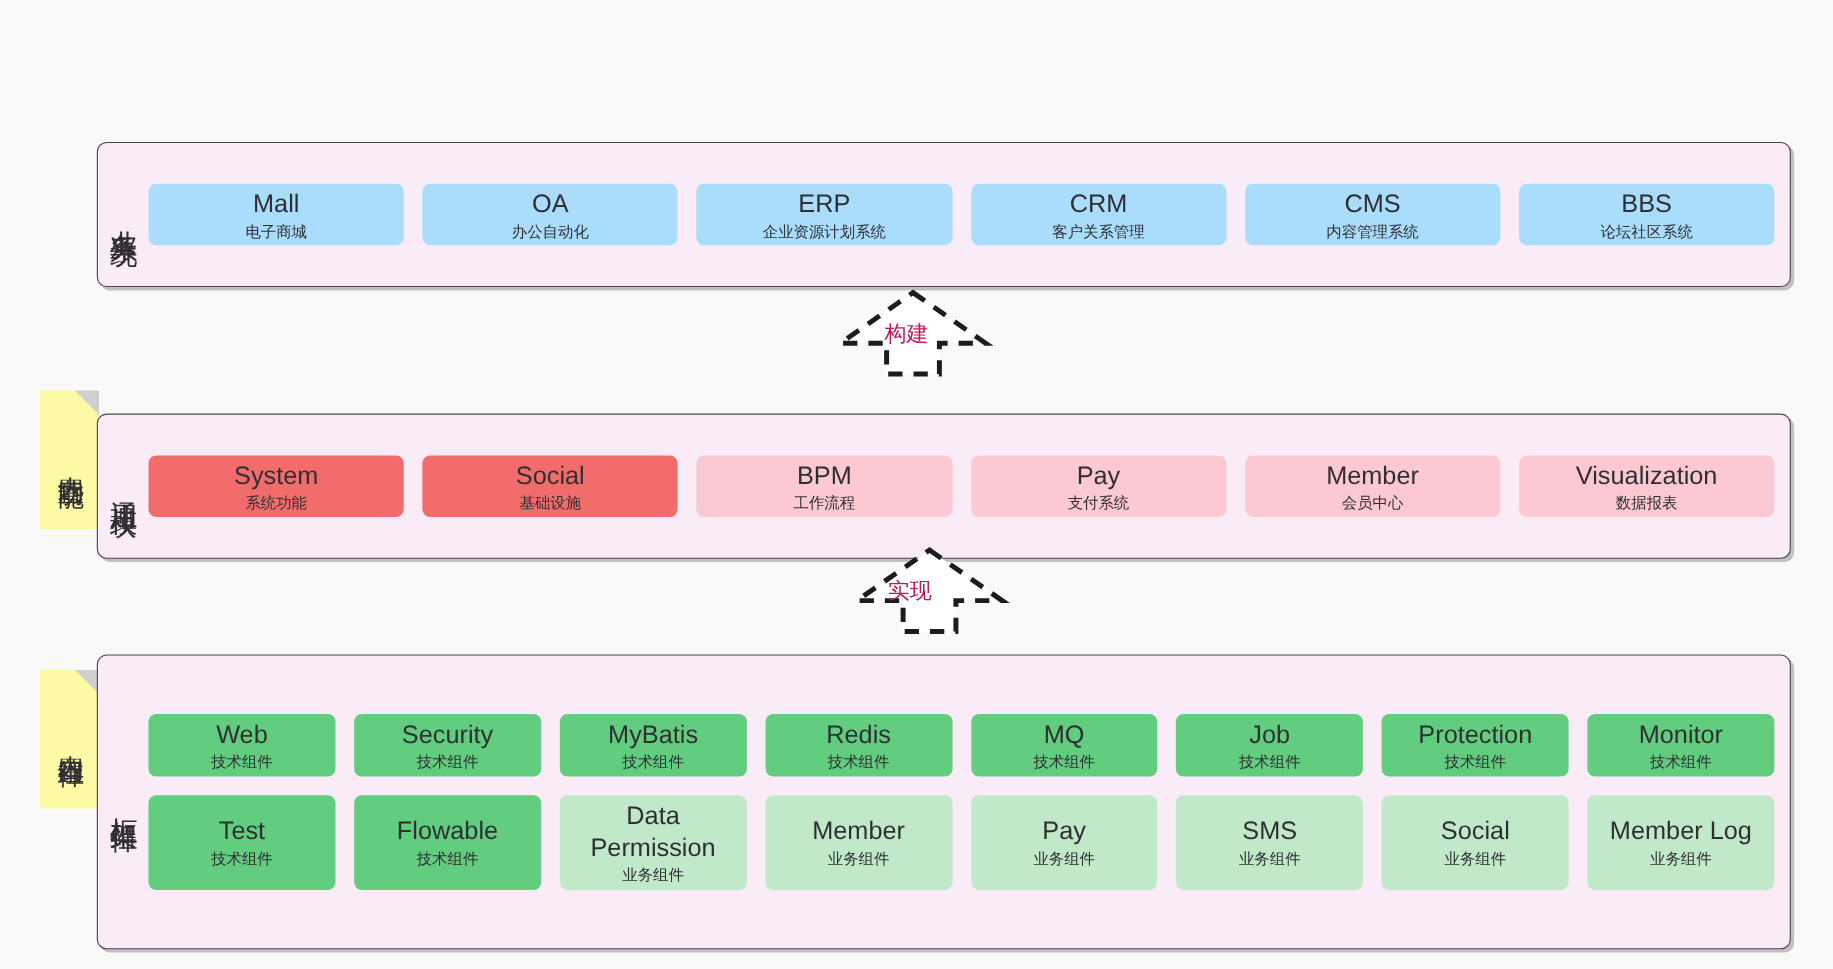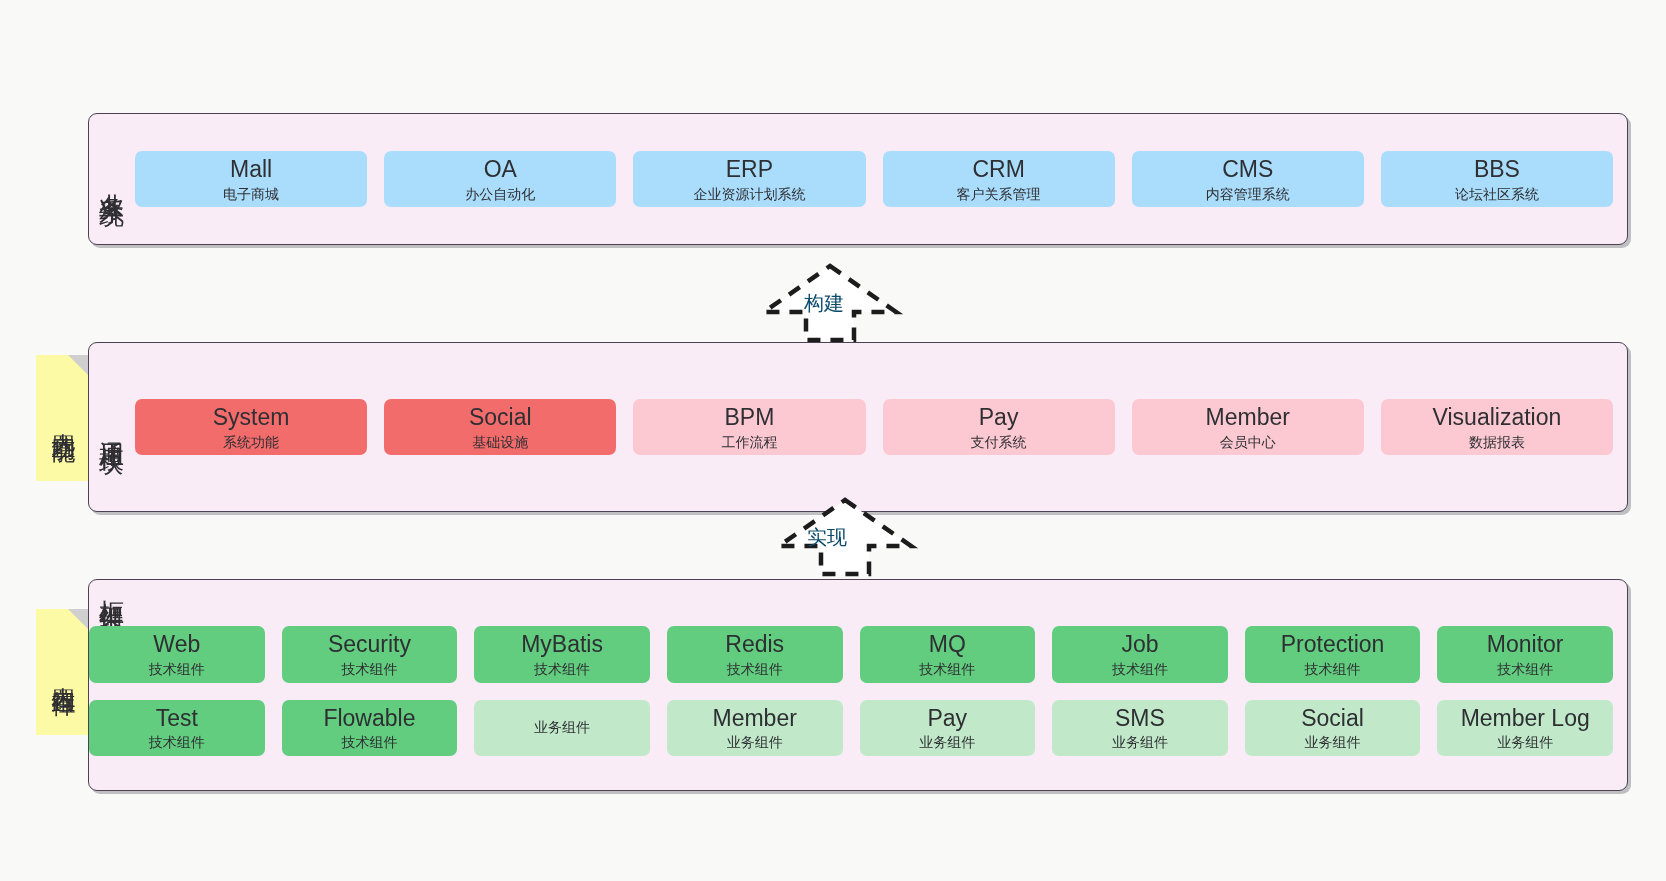--- a/index.html
+++ b/index.html
@@ -15,20 +15,21 @@
   
   .layer{
     position:absolute;
     background:#f9ecf6;
     border:1.6px solid #4a4252;
     border-radius:9px;
     box-shadow:3px 3px 0 rgba(60,55,70,.30);
     box-sizing:border-box;
     display:flex;
     align-items:stretch;
+    margin-top:16px;
   }
   .layer-label{
     flex:0 0 auto;
     width:46px;
     display:flex;
     align-items:center;
     justify-content:center;
     font-size:25px;
     color:#2f2f33;
     writing-mode:vertical-rl;
@@ -97,21 +98,21 @@
     border-left:22px solid transparent;
     border-top:22px solid #cfcfcf;
   }
 
   
   .arrow{position:absolute;}
   .arrow svg{display:block;overflow:visible;}
   .arrow-label{
     position:absolute;
     font-size:20px;
-    color:#0c4a6e;
+    color:#be185d;
     background:transparent;
     white-space:nowrap;
     user-select:none;
   }
 </style>
 </head>
 <body>
 
 <div id="stage">
 
@@ -152,21 +153,21 @@
       <path d="M70 4 L136 50 L94 50 L94 78 L46 78 L46 50 L4 50 Z" fill="#ffffff" stroke="#1c1c1c" stroke-width="4.5" stroke-dasharray="13 10" stroke-linejoin="miter"></path>
     </svg>
     <span class="arrow-label" style="left:44px;top:28px;">构建</span>
   </div>
 
   <div class="note" style="left:36px;top:355px;height:126px;">
     <span class="fold"></span>
     <span>内置功能</span>
   </div>
 
-  <div class="layer" id="layer-modules" style="left:88px;top:342px;width:1540px;height:170px;">
+  <div class="layer" id="layer-modules" style="left:88px;top:360px;width:1540px;height:132px;">
     <div class="layer-label">通用模块</div>
     <div class="layer-body">
       <div class="row">
         <div class="cell c-red">
           <span class="t1">System</span>
           <span class="t2">系统功能</span>
         </div>
         <div class="cell c-red">
           <span class="t1">Social</span>
           <span class="t2">基础设施</span>
@@ -196,21 +197,21 @@
       <path d="M70 4 L136 50 L94 50 L94 78 L46 78 L46 50 L4 50 Z" fill="#ffffff" stroke="#1c1c1c" stroke-width="4.5" stroke-dasharray="13 10" stroke-linejoin="miter"></path>
     </svg>
     <span class="arrow-label" style="left:32px;top:28px;">实现</span>
   </div>
 
   <div class="note" style="left:36px;top:609px;height:126px;">
     <span class="fold"></span>
     <span>内置组件</span>
   </div>
 
-  <div class="layer" id="layer-framework" style="left:88px;top:579px;width:1540px;height:212px;flex-direction:column;">
+  <div class="layer" id="layer-framework" style="left:88px;top:579px;width:1540px;height:268px;">
     <div class="layer-label">框架组件</div>
     <div class="layer-body">
 
       <div class="row">
         <div class="cell c-green">
           <span class="t1">Web</span>
           <span class="t2">技术组件</span>
         </div>
         <div class="cell c-green">
           <span class="t1">Security</span>
@@ -245,20 +246,21 @@
       <div class="row">
         <div class="cell c-green">
           <span class="t1">Test</span>
           <span class="t2">技术组件</span>
         </div>
         <div class="cell c-green">
           <span class="t1">Flowable</span>
           <span class="t2">技术组件</span>
         </div>
         <div class="cell c-greenlight">
+          <span class="t1">Data Permission</span>
           <span class="t2">业务组件</span>
         </div>
         <div class="cell c-greenlight">
           <span class="t1">Member</span>
           <span class="t2">业务组件</span>
         </div>
         <div class="cell c-greenlight">
           <span class="t1">Pay</span>
           <span class="t2">业务组件</span>
         </div>

